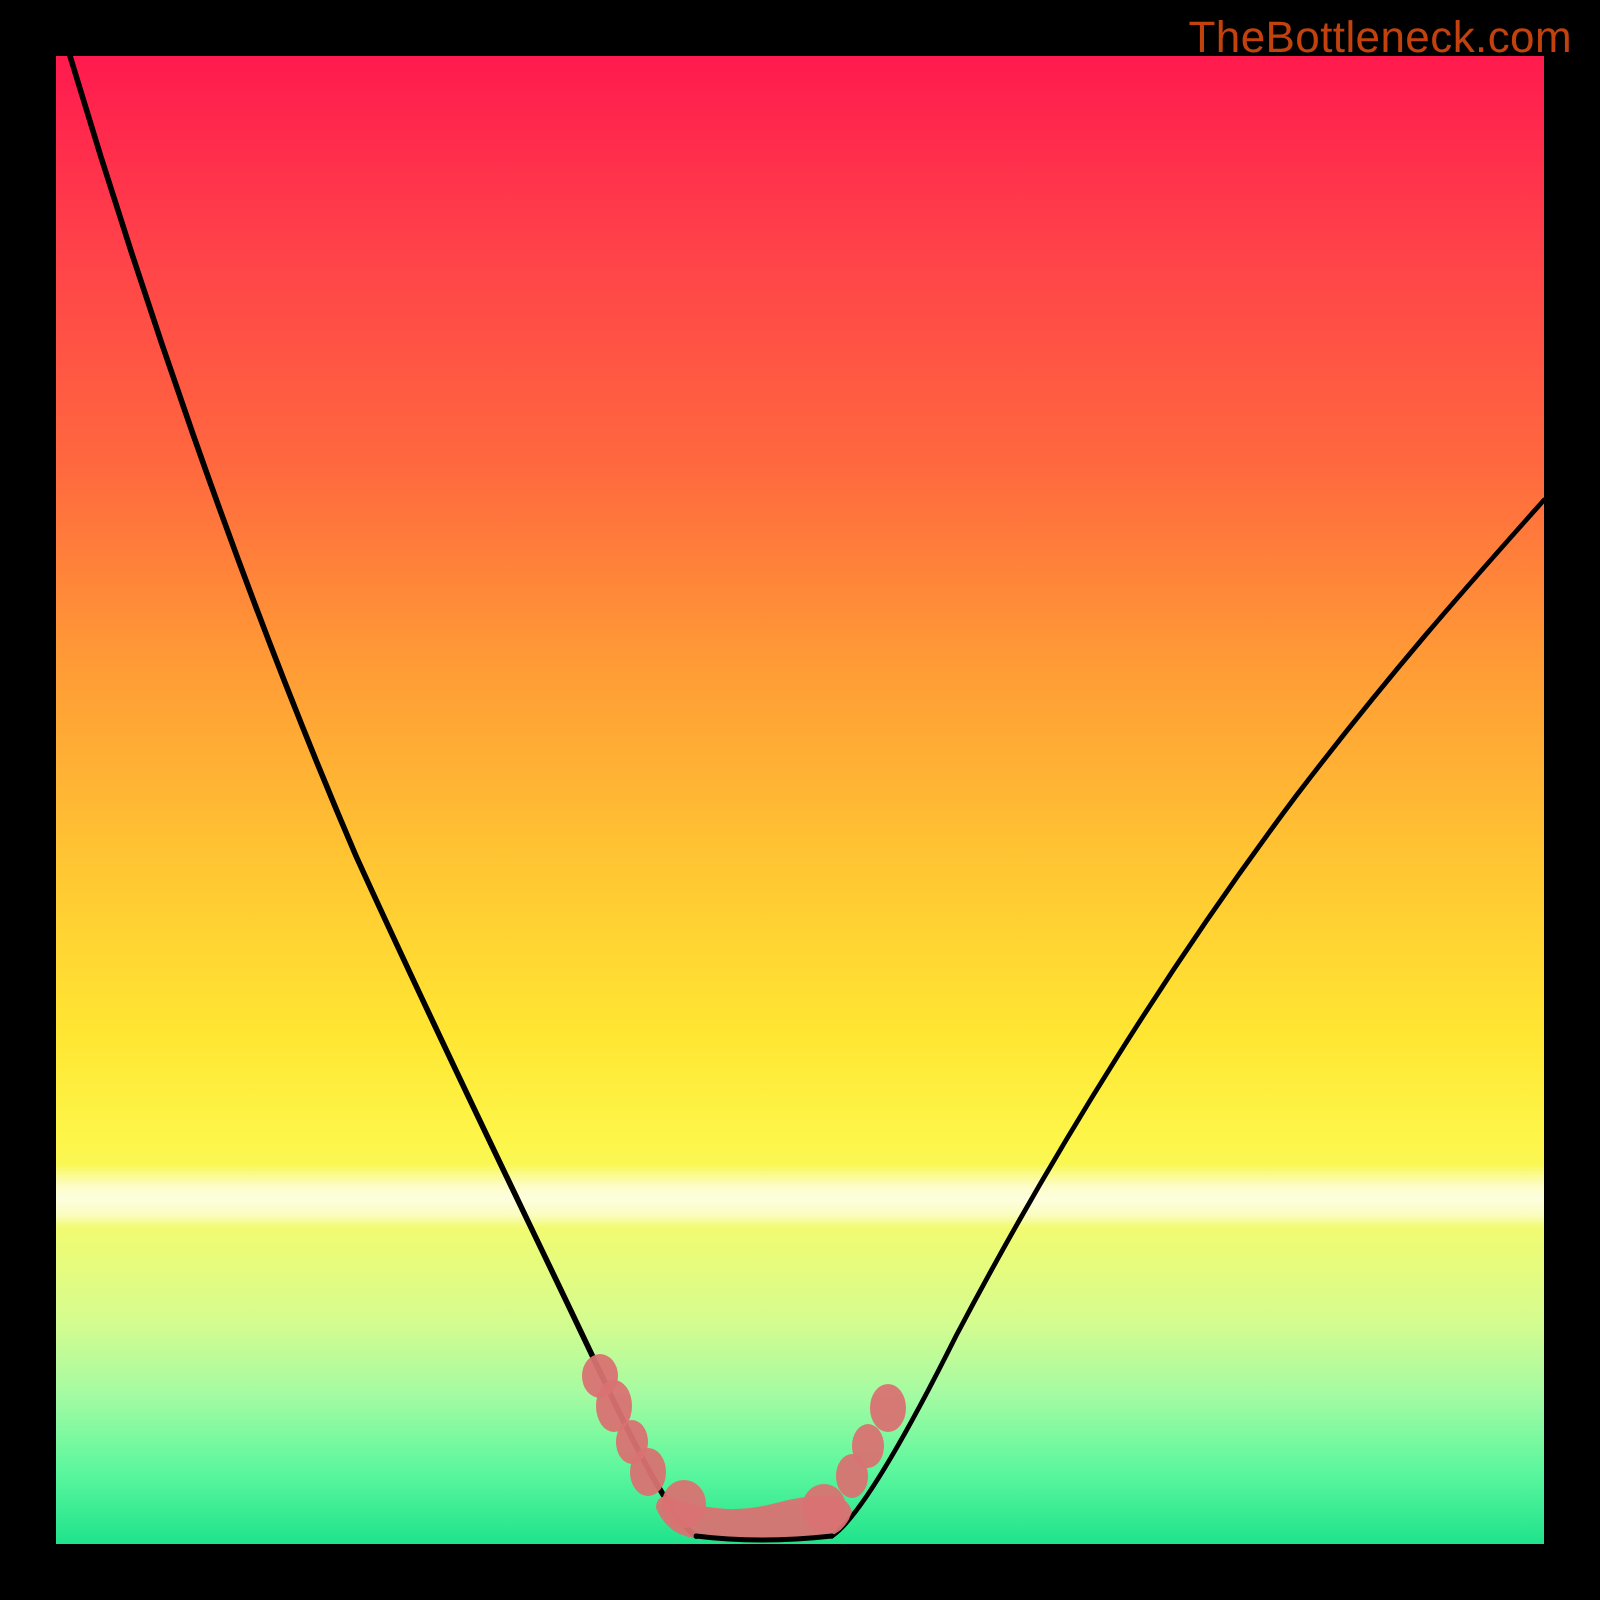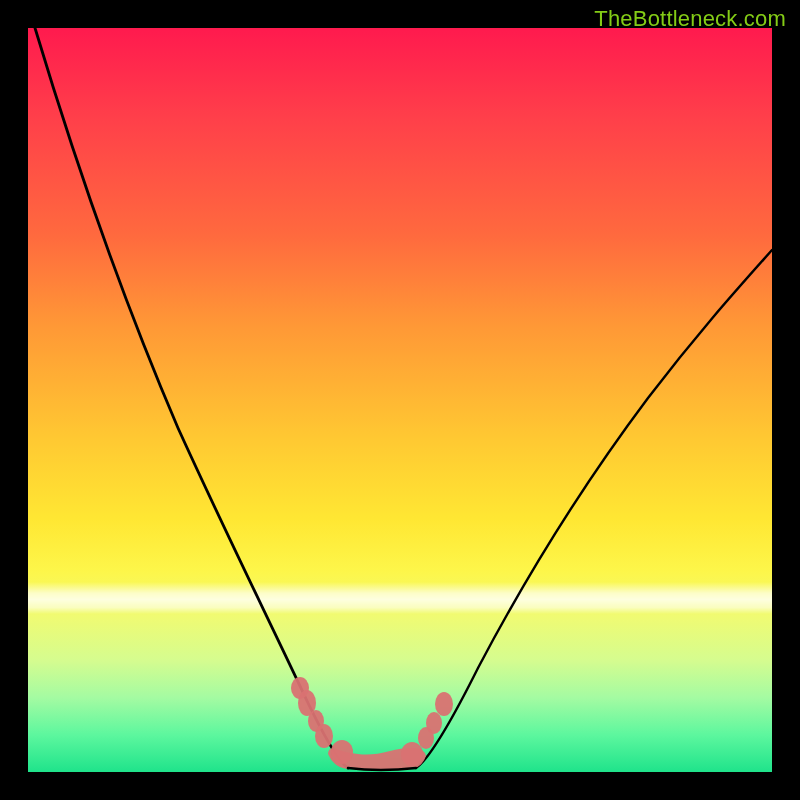--- a/index.html
+++ b/index.html
@@ -14,21 +14,21 @@
   .frame {
     position: relative;
     width: 800px;
     height: 800px;
     background: #000;
   }
   .watermark {
     position: absolute;
     top: 6px;
     right: 14px;
-    color: #84cc16;
+    color: #c2410c;
     font-size: 22px;
     font-weight: 500;
     letter-spacing: 0.2px;
     z-index: 10;
     user-select: none;
   }
   .plot-wrap {
     position: absolute;
     left: 28px;
     top: 28px;

